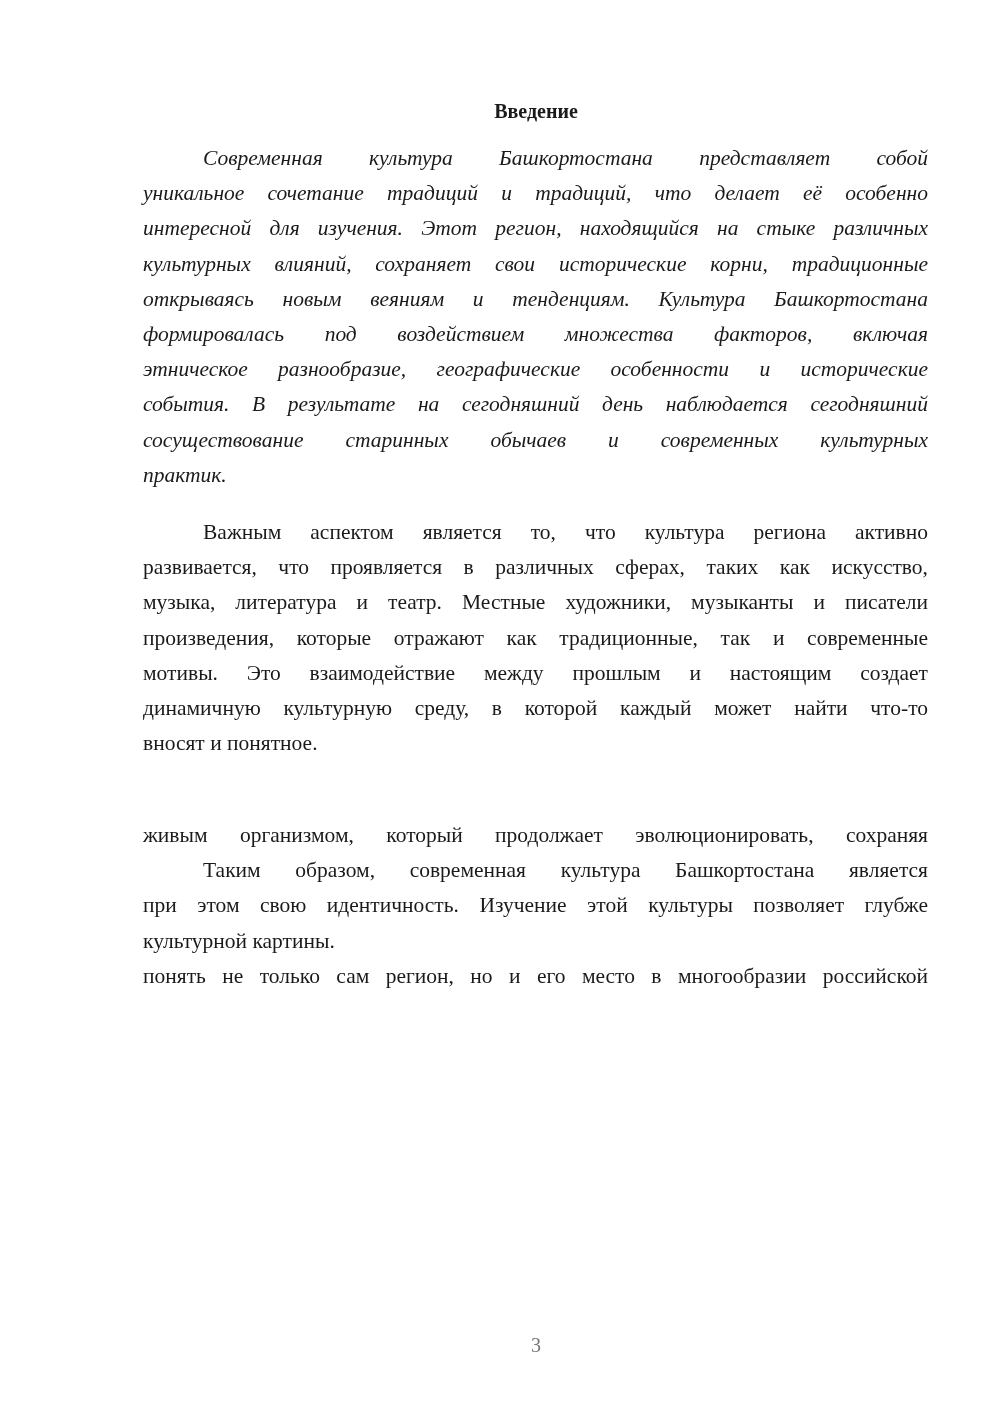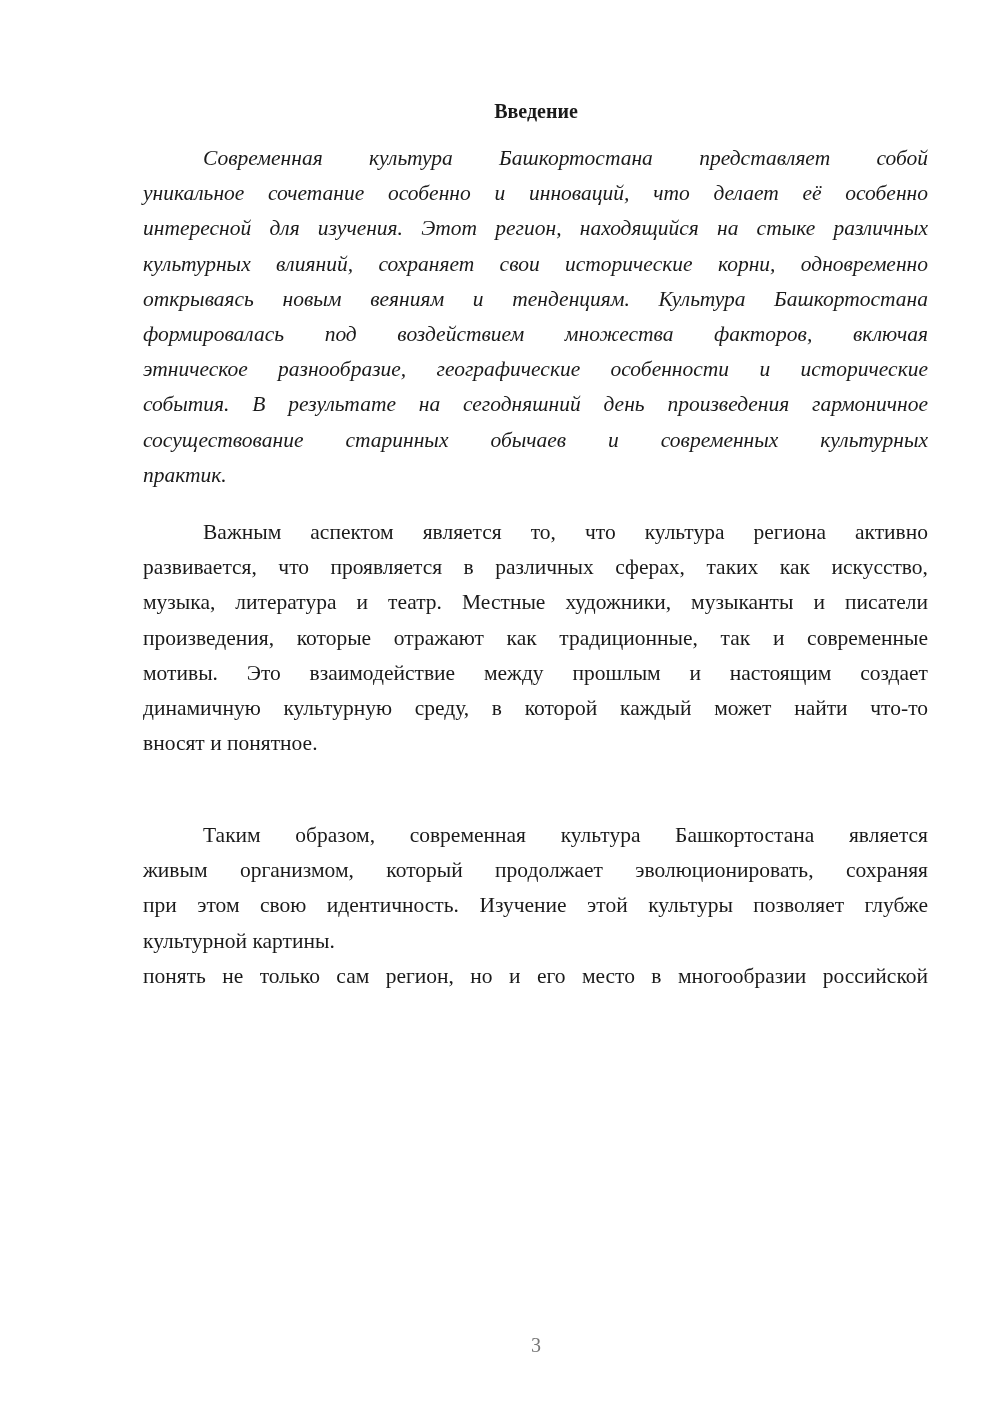--- a/index.html
+++ b/index.html
@@ -66,44 +66,44 @@
   </style>
 </head>
 <body>
 
 <div class="page">
 
   <div class="heading">Введение</div>
 
   <div class="para" id="p1">
     <span class="line first">Современная культура Башкортостана представляет собой</span>
-    <span class="line">уникальное сочетание особенно и инноваций, что делает её особенно</span>
+    <span class="line">уникальное сочетание традиций и традиций, что делает её особенно</span>
     <span class="line">интересной для изучения. Этот регион, находящийся на стыке различных</span>
-    <span class="line">культурных влияний, сохраняет свои исторические корни, одновременно</span>
+    <span class="line">культурных влияний, сохраняет свои исторические корни, традиционные</span>
     <span class="line">открываясь новым веяниям и тенденциям. Культура Башкортостана</span>
     <span class="line">формировалась под воздействием множества факторов, включая</span>
     <span class="line">этническое разнообразие, географические особенности и исторические</span>
-    <span class="line">события. В результате на сегодняшний день произведения гармоничное</span>
+    <span class="line">события. В результате на сегодняшний день наблюдается сегодняшний</span>
     <span class="line">сосуществование старинных обычаев и современных культурных</span>
     <span class="line last">практик.</span>
   </div>
 
   <div class="para" id="p2">
     <span class="line first">Важным аспектом является то, что культура региона активно</span>
     <span class="line">развивается, что проявляется в различных сферах, таких как искусство,</span>
     <span class="line">музыка, литература и театр. Местные художники, музыканты и писатели</span>
     <span class="line">произведения, которые отражают как традиционные, так и современные</span>
     <span class="line">мотивы. Это взаимодействие между прошлым и настоящим создает</span>
     <span class="line">динамичную культурную среду, в которой каждый может найти что-то</span>
     <span class="line last">вносят и понятное.</span>
   </div>
 
   <div class="para" id="p3">
+    <span class="line">живым организмом, который продолжает эволюционировать, сохраняя</span>
     <span class="line first">Таким образом, современная культура Башкортостана является</span>
-    <span class="line">живым организмом, который продолжает эволюционировать, сохраняя</span>
     <span class="line">при этом свою идентичность. Изучение этой культуры позволяет глубже</span>
     <span class="line last">культурной картины.</span>
     <span class="line">понять не только сам регион, но и его место в многообразии российской</span>
   </div>
 
   <div class="page-number">3</div>
 
 </div>
 
 </body></html>

